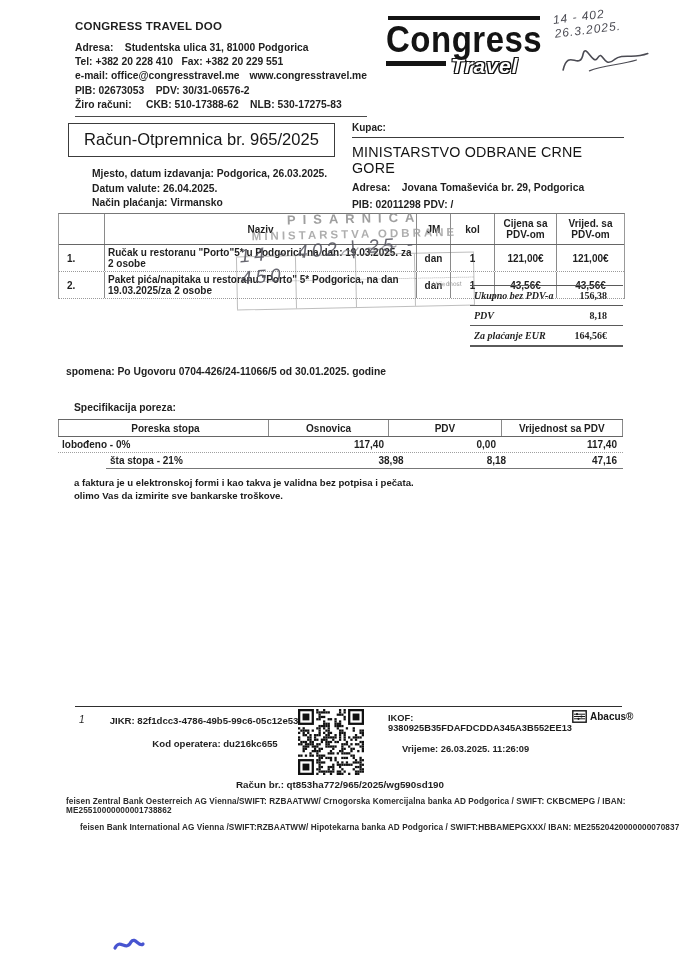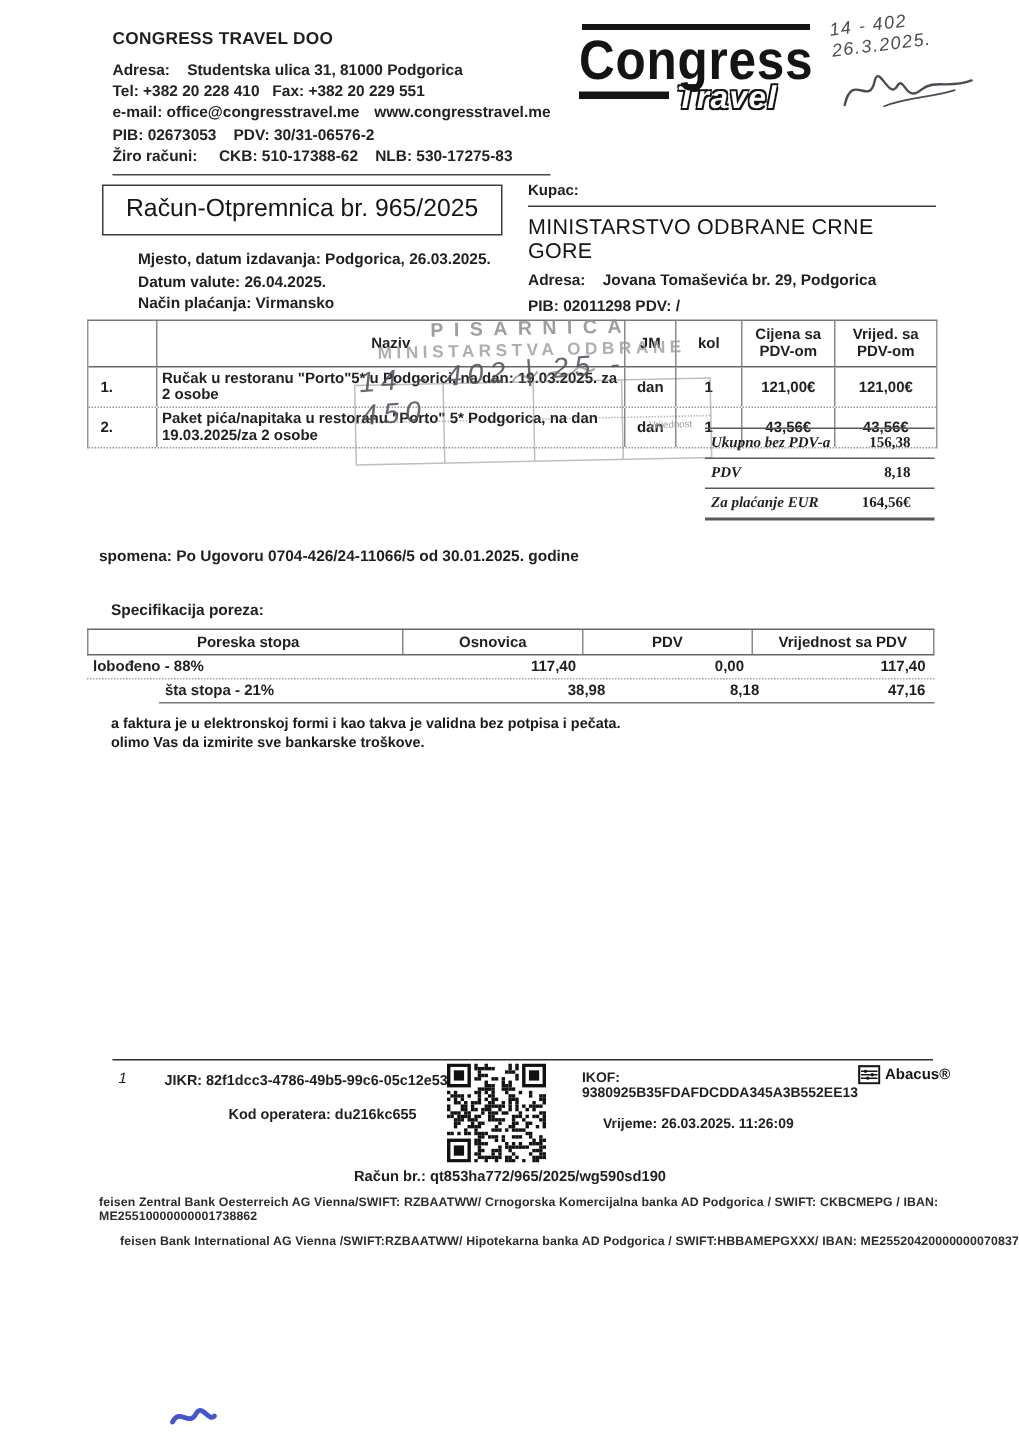--- a/index.html
+++ b/index.html
@@ -232,21 +232,21 @@
 <div class="abs tax-title">Specifikacija poreza:</div>
 
 <div class="abs tax">
   <div class="txrow txhead">
     <div class="txcell tx1">Poreska stopa</div>
     <div class="txcell tx2">Osnovica</div>
     <div class="txcell tx3">PDV</div>
     <div class="txcell tx4">Vrijednost sa PDV</div>
   </div>
   <div class="txrow txdata">
-    <div class="txcell tx1">lobođeno - 88%</div>
+    <div class="txcell tx1">lobođeno - 0%</div>
     <div class="txcell tx2">117,40</div>
     <div class="txcell tx3">0,00</div>
     <div class="txcell tx4">117,40</div>
   </div>
   <div class="txrow txdata">
     <div class="txcell tx1">šta stopa - 21%</div>
     <div class="txcell tx2">38,98</div>
     <div class="txcell tx3">8,18</div>
     <div class="txcell tx4">47,16</div>
   </div>

